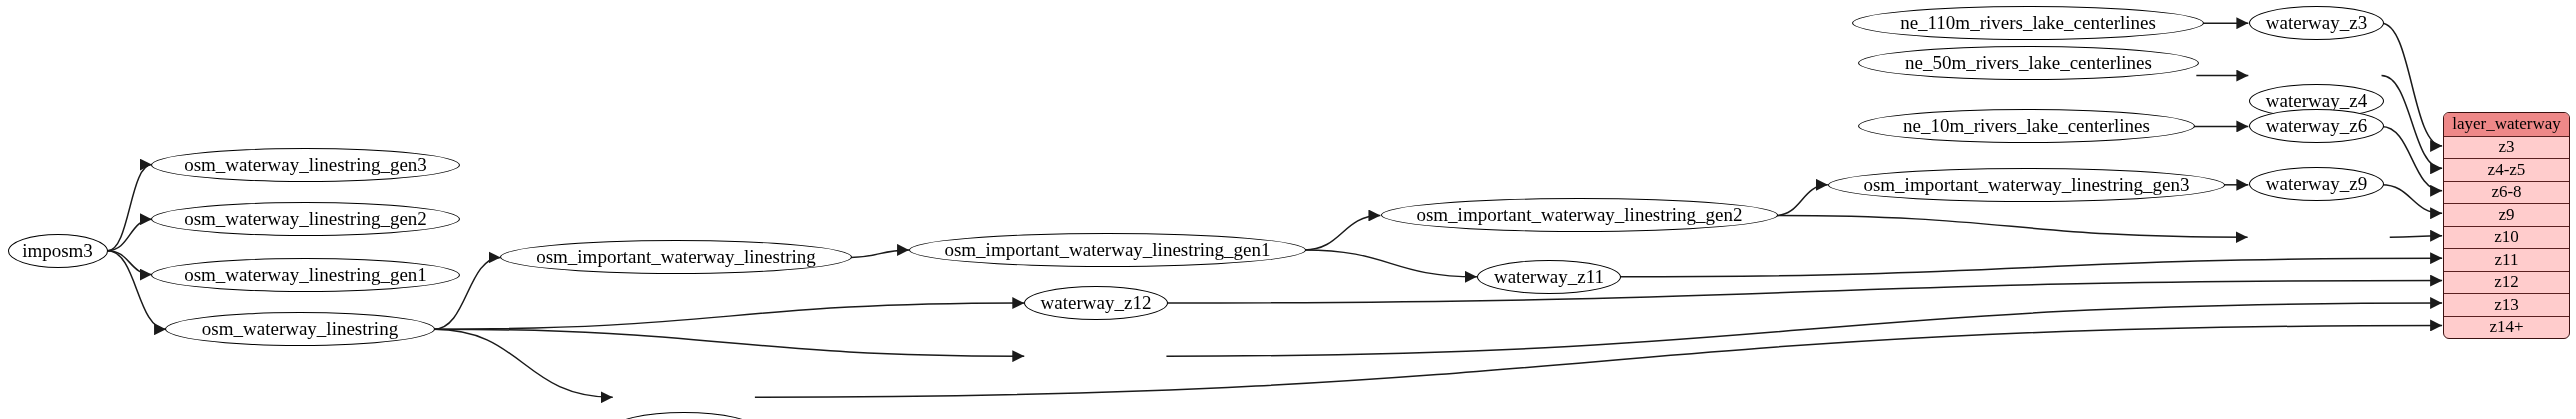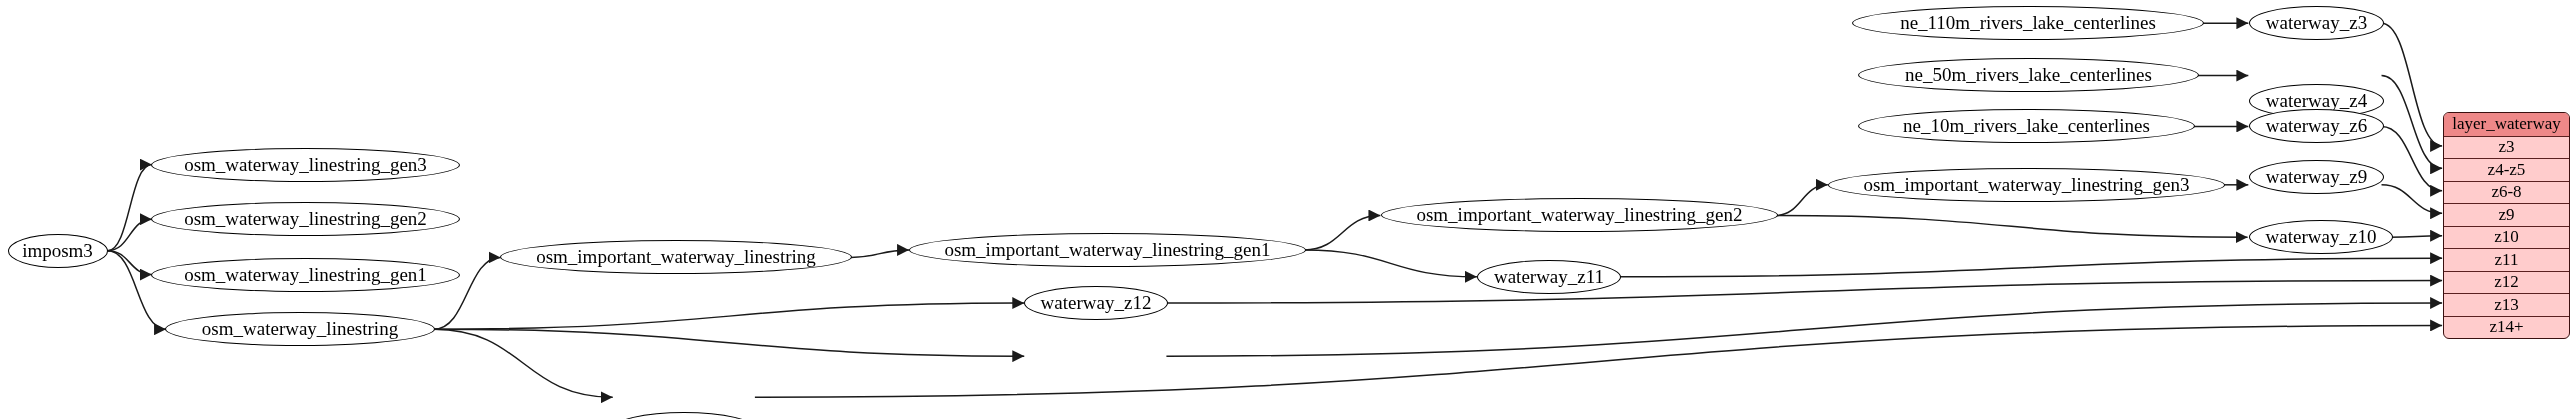--- a/index.html
+++ b/index.html
@@ -115,40 +115,37 @@
     </div>
     <div class="node" style="left: 1381px; top: 198px; width: 397px; height: 34px;">
       <span>osm_important_waterway_linestring_gen2</span>
     </div>
     <div class="node" style="left: 1828px; top: 168px; width: 397px; height: 34px;">
       <span>osm_important_waterway_linestring_gen3</span>
     </div>
     <div class="node" style="left: 1852px; top: 6px; width: 352px; height: 34px;">
       <span>ne_110m_rivers_lake_centerlines</span>
     </div>
-    <div class="node" style="left: 1858px; top: 58px; width: 341px; height: 34px;">
+    <div class="node" style="left: 1858px; top: 46px; width: 341px; height: 34px;">
       <span>ne_50m_rivers_lake_centerlines</span>
     </div>
     <div class="node" style="left: 1858px; top: 109px; width: 337px; height: 34px;">
       <span>ne_10m_rivers_lake_centerlines</span>
     </div>
     <div class="node" style="left: 2249px; top: 6px; width: 135px; height: 34px;">
       <span>waterway_z3</span>
     </div>
     <div class="node" style="left: 2249px; top: 58px; width: 135px; height: 34px; margin-top: 26px;">
       <span>waterway_z4</span>
     </div>
     <div class="node" style="left: 2249px; top: 109px; width: 135px; height: 34px;">
       <span>waterway_z6</span>
     </div>
-    <div class="node" style="left: 2249px; top: 160px; width: 135px; height: 34px;">
+    <div class="node" style="left: 2249px; top: 167px; width: 135px; height: 34px;">
       <span>waterway_z9</span>
-    </div>
-    <div class="node" style="left: 2249px; top: 220px; width: 144px; height: 34px;">
-      <span>waterway_z10</span>
     </div>
     <div class="node" style="left: 1477px; top: 260px; width: 144px; height: 34px;">
       <span>waterway_z11</span>
     </div>
     <div class="node" style="left: 1024px; top: 286px; width: 144px; height: 34px;">
       <span>waterway_z12</span>
     </div>
     <div class="node" style="left: 612px; top: 381px; width: 144px; height: 34px; margin-top: 31px;">
       <span>waterway_z14</span>
     </div>

